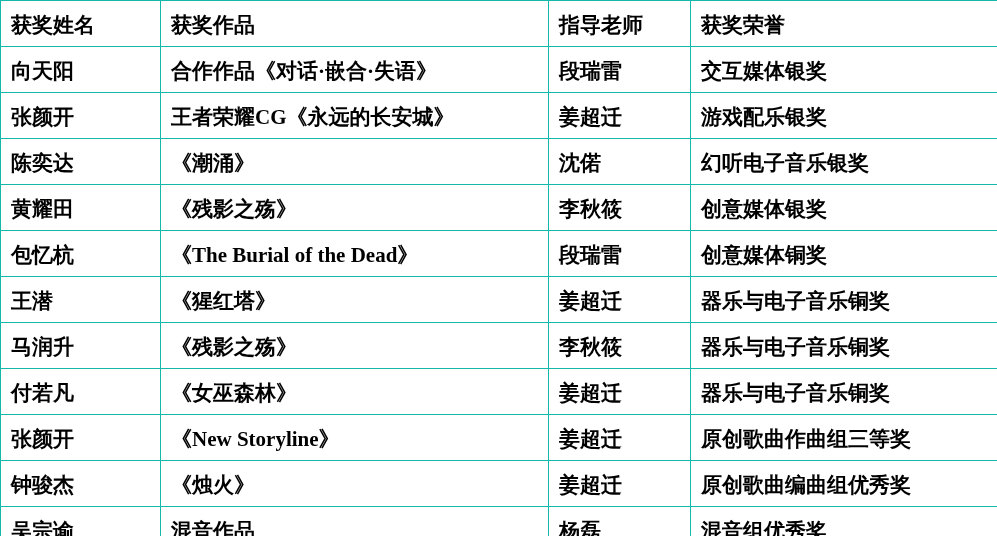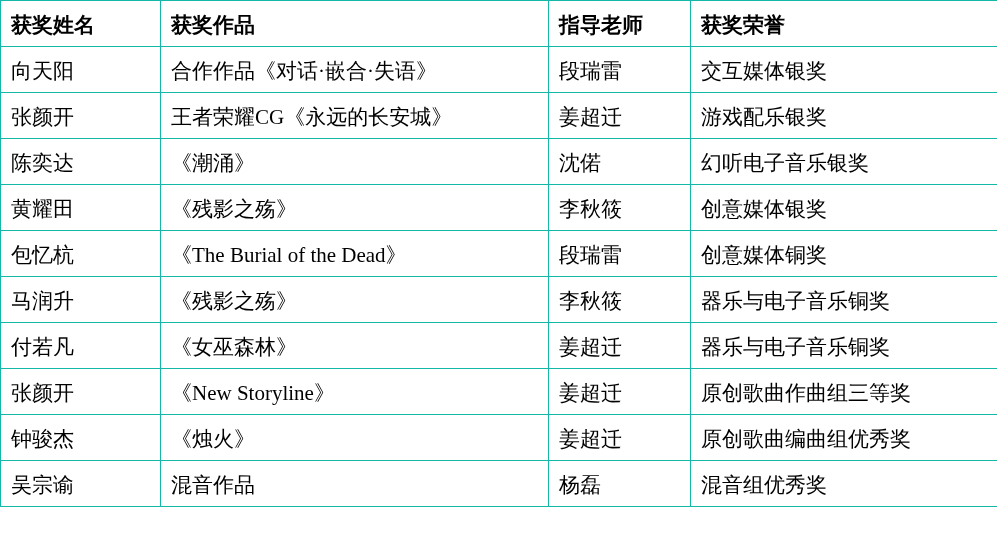--- a/index.html
+++ b/index.html
@@ -32,21 +32,21 @@
     font-size: 21px;
     line-height: 28px;
     white-space: nowrap;
     overflow: hidden;
   }
   #award-table thead th {
     font-weight: bold;
     height: 32px;
   }
   #award-table tbody td {
-    font-weight: normal;
+    font-weight: bold;
     height: 32px;
   }
 </style>
 </head>
 <body>
 
 <table id="award-table">
   <colgroup>
     <col class="c0">
     <col class="c1">
@@ -86,20 +86,26 @@
       <td>李秋筱</td>
       <td>创意媒体银奖</td>
     </tr>
     <tr>
       <td>包忆杭</td>
       <td>《The Burial of the Dead》</td>
       <td>段瑞雷</td>
       <td>创意媒体铜奖</td>
     </tr>
     <tr>
+      <td>王潜</td>
+      <td>《猩红塔》</td>
+      <td>姜超迁</td>
+      <td>器乐与电子音乐铜奖</td>
+    </tr>
+    <tr>
       <td>马润升</td>
       <td>《残影之殇》</td>
       <td>李秋筱</td>
       <td>器乐与电子音乐铜奖</td>
     </tr>
     <tr>
       <td>付若凡</td>
       <td>《女巫森林》</td>
       <td>姜超迁</td>
       <td>器乐与电子音乐铜奖</td>

